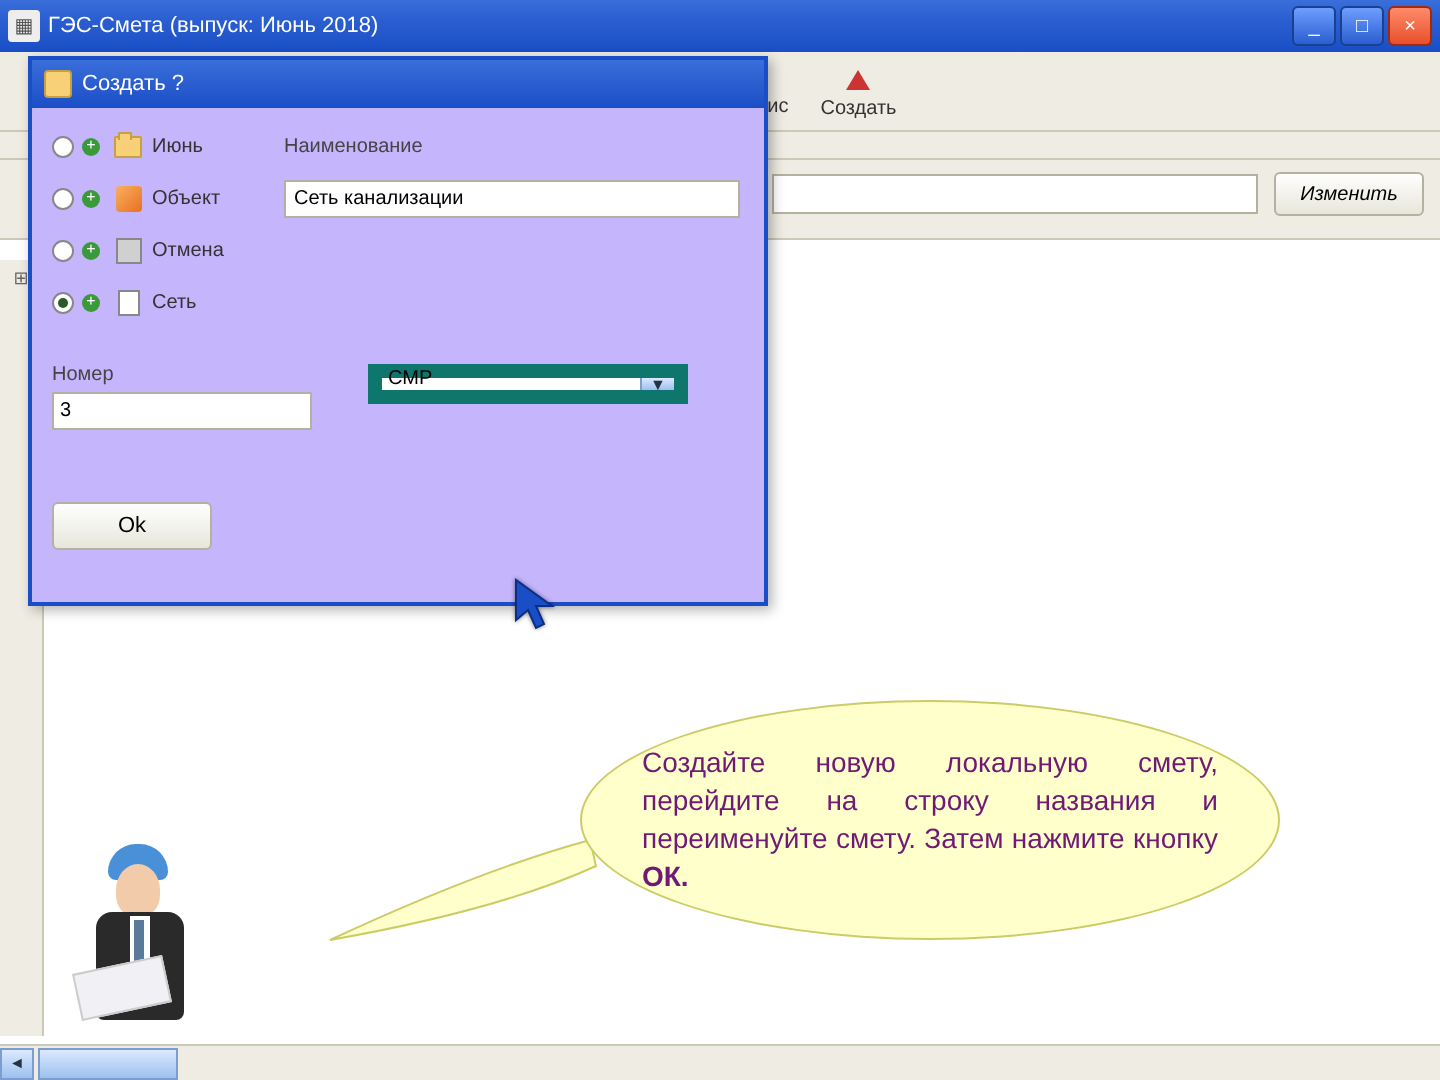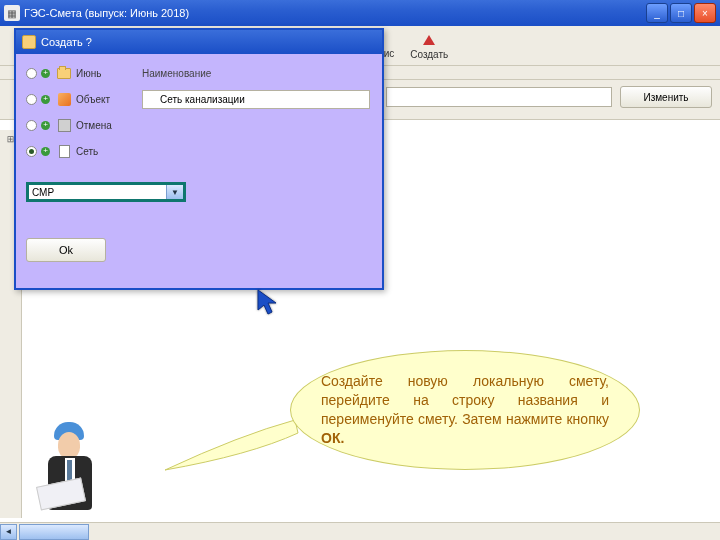--- a/index.html
+++ b/index.html
@@ -19,21 +19,21 @@
   .tb-item { display: flex; flex-direction: column; align-items: center; gap: 1px; cursor: pointer; }
   .tb-ico { width: 16px; height: 16px; display: flex; align-items: center; justify-content: center; }
   .gear { width: 14px; height: 14px; }
   .gear svg { width: 14px; height: 14px; }
   .arrow-up { width: 0; height: 0; border-left: 6px solid transparent; border-right: 6px solid transparent; border-bottom: 10px solid #c33; }
 
   
   .subbar { height: 14px; background: #efece3; border-bottom: 1px solid #ccc8b8; }
   .content-row { height: 34px; background: #efece3; display: flex; align-items: center; padding: 0 8px; gap: 8px; }
   .long-input { flex: 1; height: 20px; background: #fff; border: 1px solid #b5b1a0; margin-left: 378px; }
-  .btn-change { width: 92px; height: 22px; font-size: 10px; background: linear-gradient(to bottom,#fefefe,#e8e6da); border: 1px solid #b5b1a0; border-radius: 3px; cursor: pointer; }
+  .btn-change { width: 75px; height: 22px; font-size: 10px; background: linear-gradient(to bottom,#fefefe,#e8e6da); border: 1px solid #b5b1a0; border-radius: 3px; cursor: pointer; font-style: italic; }
   .divider { height: 6px; background: #efece3; border-bottom: 1px solid #ccc8b8; }
 
   
   .main-area { position: absolute; left: 24px; top: 130px; right: 6px; bottom: 22px; background: #fff; }
 
   
   .tree-gutter { position: absolute; left: 0; top: 130px; width: 22px; bottom: 22px; background: #efece3; border-right: 1px solid #ccc8b8; font-size: 9px; color: #666; padding-top: 4px; text-align: center; }
 
   
   .hscroll { position: absolute; left: 0; bottom: 0; right: 0; height: 18px; background: #efece3; border-top: 1px solid #ccc8b8; display: flex; align-items: center; }
@@ -51,36 +51,36 @@
   .radio { width: 11px; height: 11px; border: 1px solid #888; border-radius: 50%; display: inline-flex; align-items: center; justify-content: center; background: #fff; }
   .radio.checked::after { content: ''; width: 5px; height: 5px; background: #2a5a2a; border-radius: 50%; }
   .type-ico { width: 16px; height: 14px; display: flex; align-items: center; justify-content: center; }
   .folder-ico { width: 14px; height: 11px; background: #f8d078; border: 1px solid #c8a040; border-radius: 1px; position: relative; }
   .folder-ico::before { content: ''; position: absolute; top: -3px; left: 1px; width: 5px; height: 3px; background: #f8d078; border: 1px solid #c8a040; border-bottom: none; border-radius: 1px 1px 0 0; }
   .constr-ico { width: 13px; height: 13px; background: linear-gradient(135deg,#f8b060,#e87020); border-radius: 2px; }
   .obj-ico { width: 13px; height: 13px; background: #d0d0d0; border: 1px solid #888; }
   .smeta-ico { width: 11px; height: 13px; background: #fff; border: 1px solid #888; position: relative; }
   .plus-badge { width: 9px; height: 9px; background: #3a9a3a; border-radius: 50%; margin-right: 2px; display: flex; align-items: center; justify-content: center; color: #fff; font-size: 8px; line-height: 1; }
   .field-label { font-size: 10px; color: #444; }
-  .text-input { height: 19px; background: #fff; border: 1px solid #b5b1a0; font-size: 10px; padding: 0 17px; width: 228px; }
+  .text-input { height: 19px; background: #fff; border: 1px solid #b5b1a0; font-size: 10px; padding: 0 4px; width: 228px; }
   .lower { margin-top: 18px; display: flex; gap: 28px; }
   .lcol { display: flex; flex-direction: column; gap: 3px; }
   .num-input { width: 130px; height: 19px; background: #fff; border: 1px solid #b5b1a0; font-size: 10px; padding: 0 3px; }
-  .select { width: 160px; height: 20px; background: #fff; border: 3px solid #0f766e; font-size: 10px; display: flex; align-items: center; padding: 0 3px; position: relative; }
+  .select { width: 160px; height: 20px; background: #fff; border: 7px solid #0f766e; font-size: 10px; display: flex; align-items: flex-end; padding: 0 3px; position: relative; }
   .select .dd { position: absolute; right: 0; top: 0; bottom: 0; width: 17px; background: linear-gradient(to bottom,#dbe9ff,#9ec0ef); border-left: 1px solid #7a9ed0; display: flex; align-items: center; justify-content: center; font-size: 8px; color: #234; cursor: pointer; }
   .dlg-btns { display: flex; gap: 12px; justify-content: space-between; margin-top: 36px; margin-bottom: 16px; }
   .dlg-btn { width: 80px; height: 24px; font-size: 11px; background: linear-gradient(to bottom,#fefefe,#e8e6da); border: 1px solid #b5b1a0; border-radius: 3px; cursor: pointer; }
 
   
   .cursor { position: absolute; left: 256px; top: 288px; width: 24px; height: 30px; pointer-events: none; }
   .cursor svg { width: 24px; height: 30px; filter: drop-shadow(0 0 1px rgba(0,0,0,0.5)); }
 
   
   .bubble { position: absolute; left: 290px; top: 350px; width: 350px; height: 120px; background: #ffffcc; border: 1px solid #cccc66; border-radius: 50%; display: flex; align-items: center; justify-content: center; padding: 12px 30px; }
-  .bubble-text { font-size: 14px; color: #a16207; text-align: justify; line-height: 1.35; }
+  .bubble-text { font-size: 14px; color: #701a75; text-align: justify; line-height: 1.35; }
   .bubble-text b { font-weight: bold; }
   .bubble-tail { position: absolute; left: 160px; top: 415px; width: 140px; height: 60px; }
   .bubble-tail svg { width: 140px; height: 60px; }
 
   
   .person { position: absolute; left: 30px; top: 420px; width: 80px; height: 100px; }
   .person .head { width: 22px; height: 26px; background: #f2ccaa; border-radius: 50% 50% 40% 40%; position: absolute; left: 28px; top: 12px; }
   .person .helmet { width: 30px; height: 18px; background: #4a90d8; border-radius: 14px 14px 4px 4px; position: absolute; left: 24px; top: 2px; }
   .person .body { width: 44px; height: 54px; background: #2a2a2a; position: absolute; left: 18px; top: 36px; border-radius: 8px 8px 4px 4px; }
   .person .shirt { width: 10px; height: 32px; background: #fff; position: absolute; left: 35px; top: 38px; }
@@ -182,20 +182,24 @@
         <span class="plus-badge">+</span>
         <span class="type-ico">
             <span class="smeta-ico"></span>
           </span>
         <span>Сеть</span>
       </div>
     </div>
 
     <div class="lower">
       <div class="lcol">
+        <span class="field-label">Номер</span>
+        <input class="num-input" value="3" style="">
+      </div>
+      <div class="lcol">
         <div class="select">
           <span>СМР</span>
           <div class="dd">▼</div>
         </div>
       </div>
     </div>
 
     <div class="dlg-btns">
       <button class="dlg-btn">Ok</button>
     </div>

